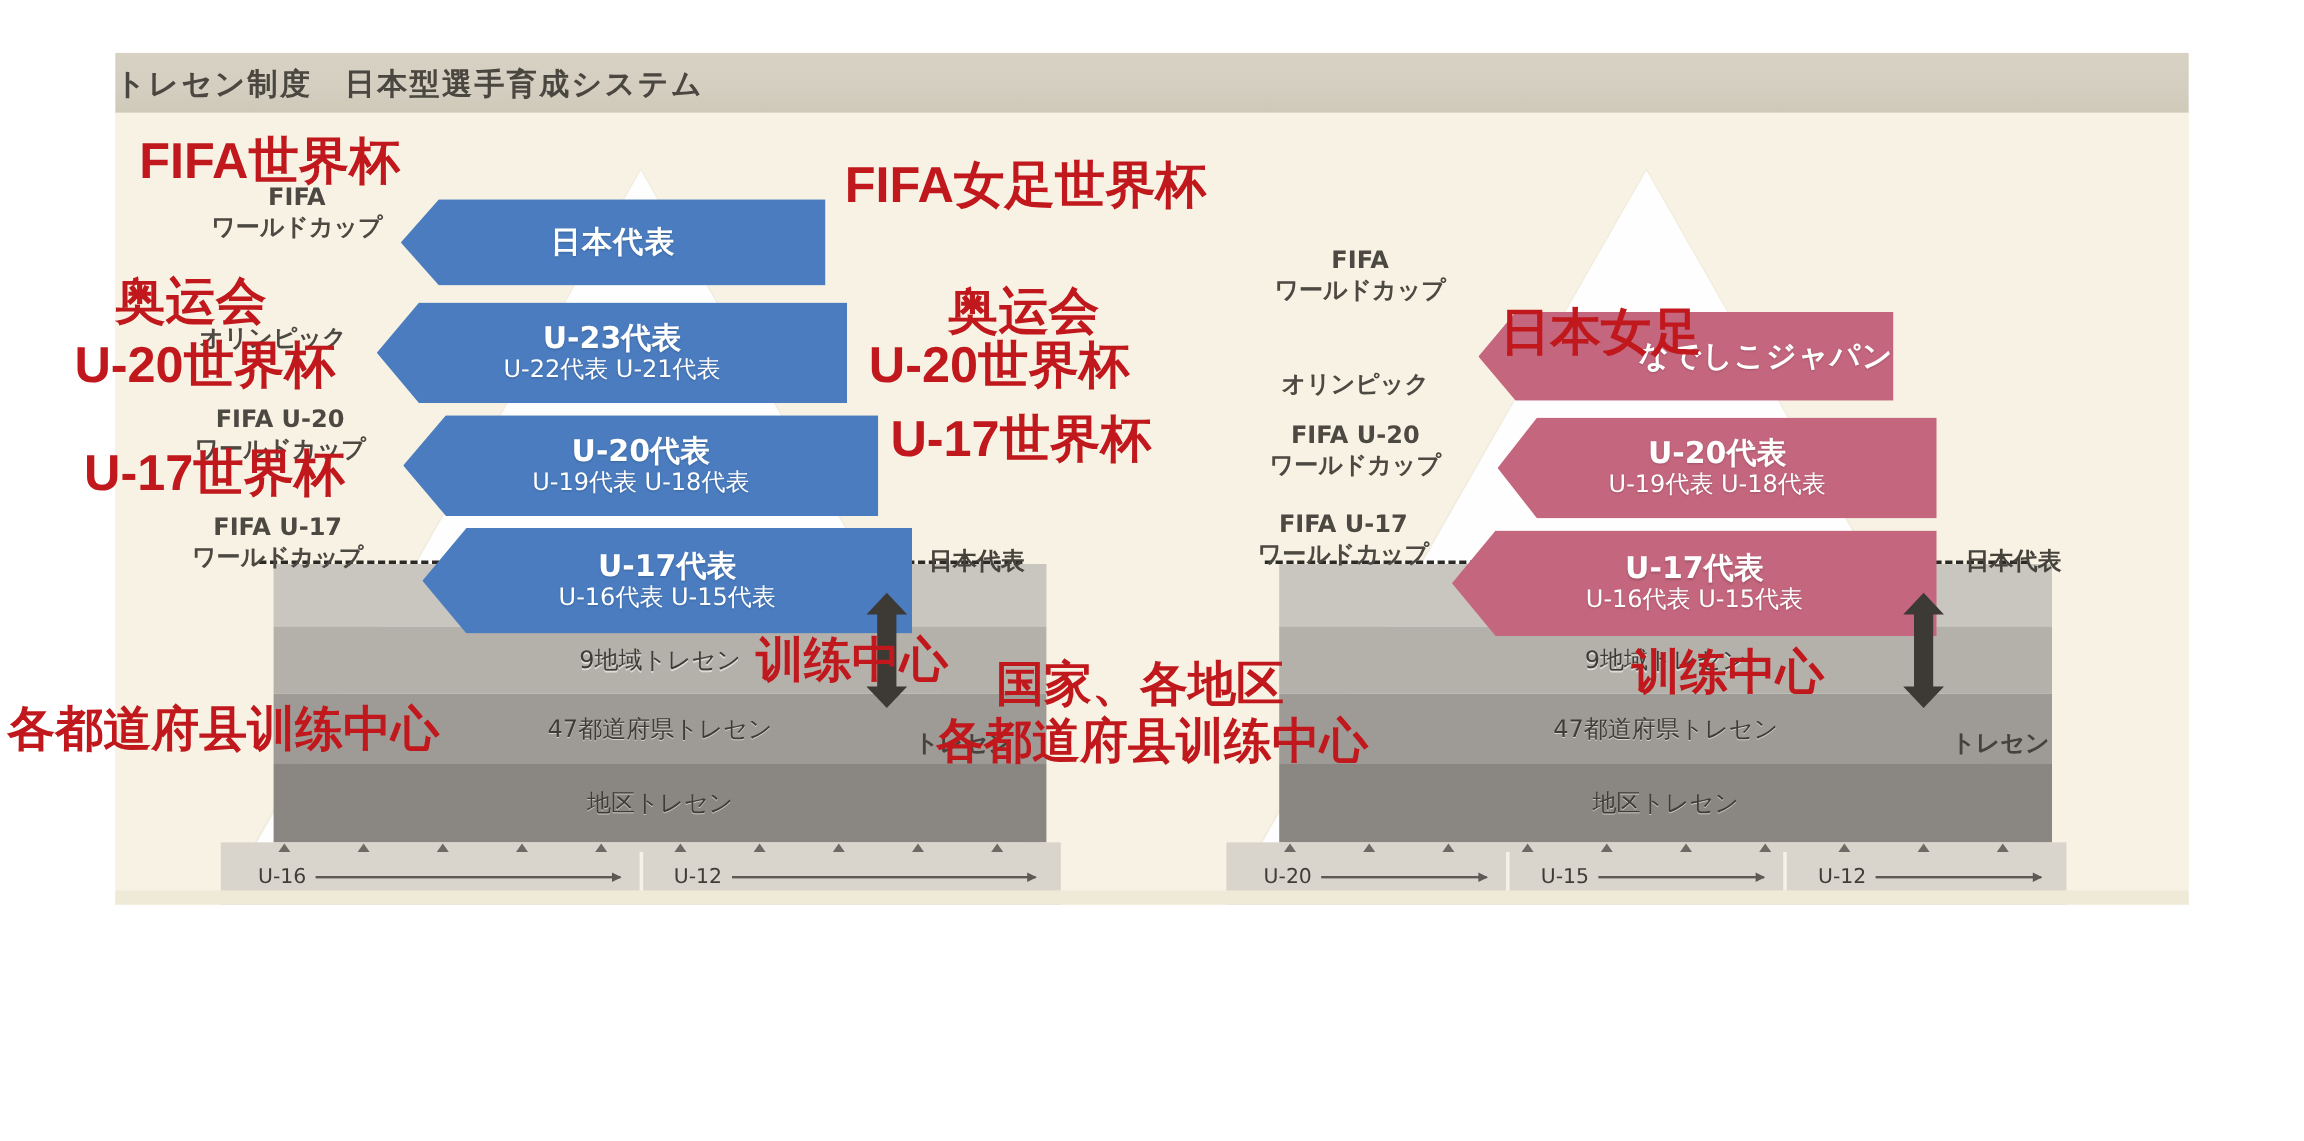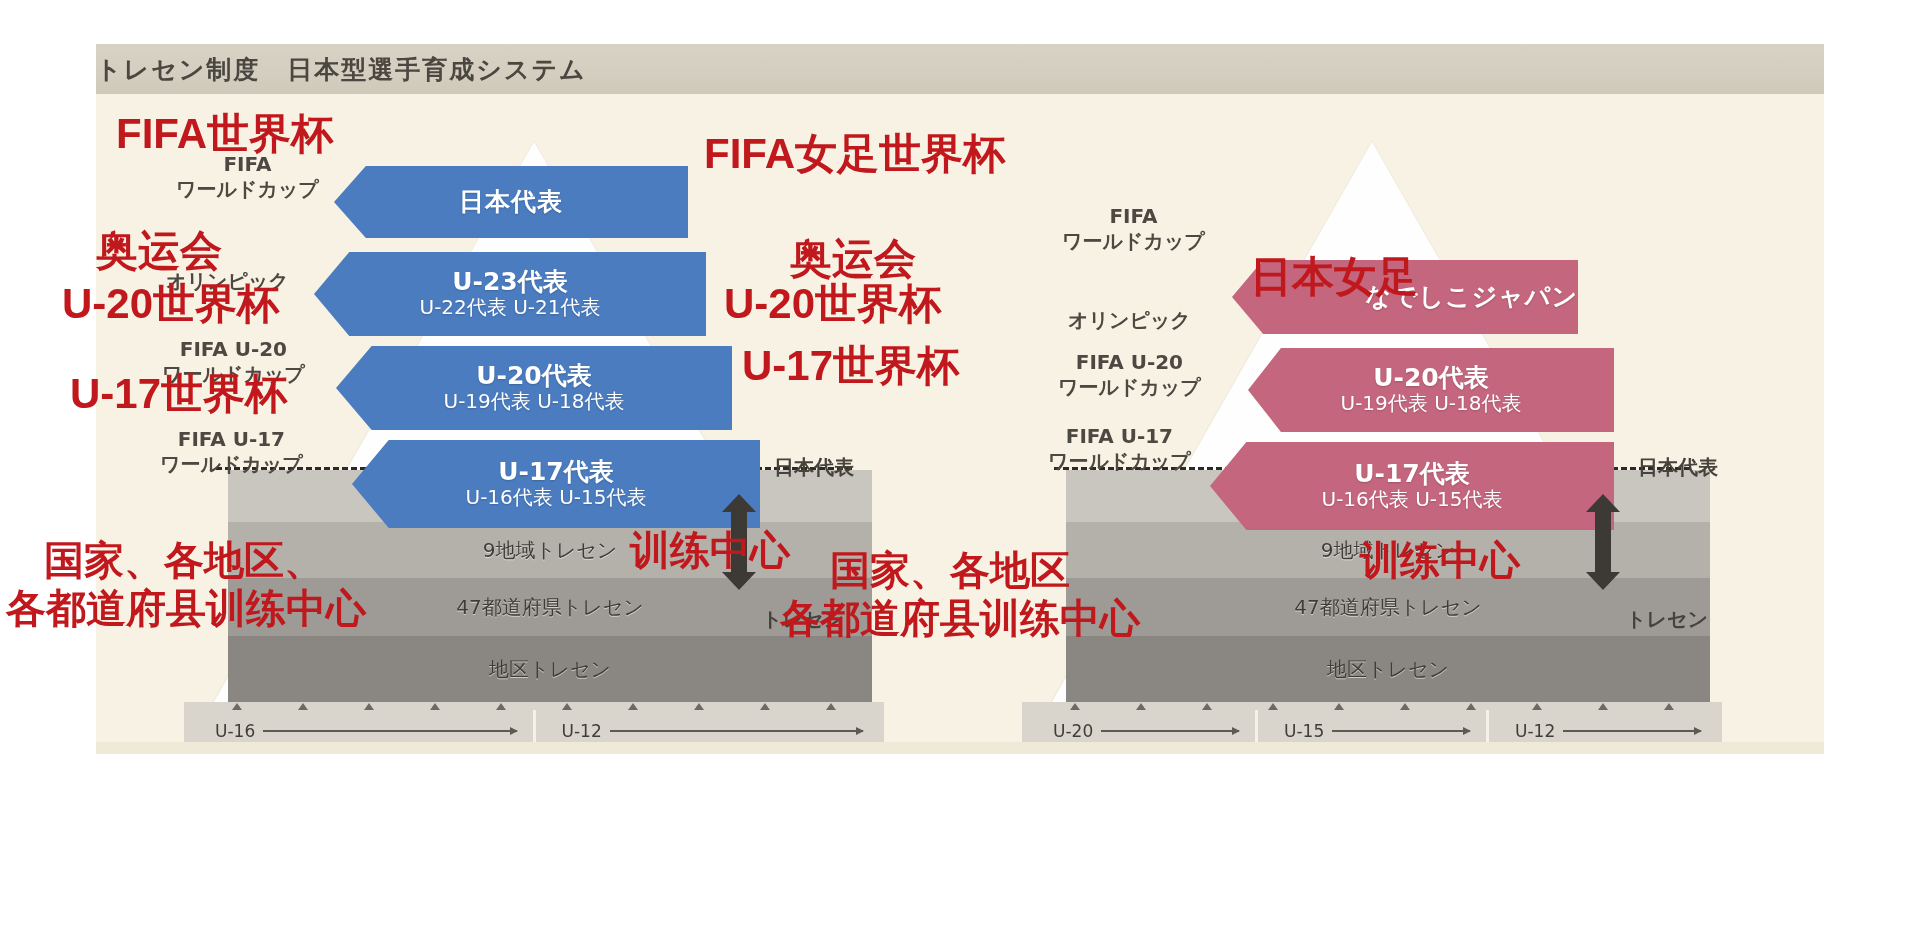--- a/index.html
+++ b/index.html
@@ -352,21 +352,20 @@
 
     </div>
 
     <div class="fig-footline"></div>
   </div>
 
   <div class="anno" style="left:76px;top:113px;font-size:42px;margin-left:40px;">FIFA世界杯</div>
   <div class="anno" style="left:96px;top:230px;font-size:42px;">奥运会</div>
   <div class="anno" style="left:62px;top:283px;font-size:42px;">U-20世界杯</div>
   <div class="anno" style="left:70px;top:373px;font-size:42px;">U-17世界杯</div>
-  <div class="anno" style="left:44px;top:540px;font-size:40px;">国家、各地区、</div>
   <div class="anno" style="left:6px;top:588px;font-size:40px;">各都道府县训练中心</div>
   <div class="anno" style="left:630px;top:530px;font-size:40px;">训练中心</div>
 
   <div class="anno" style="left:704px;top:133px;font-size:42px;">FIFA女足世界杯</div>
   <div class="anno" style="left:790px;top:238px;font-size:42px;">奥运会</div>
   <div class="anno" style="left:724px;top:283px;font-size:42px;">U-20世界杯</div>
   <div class="anno" style="left:742px;top:345px;font-size:42px;">U-17世界杯</div>
   <div class="anno" style="left:1250px;top:256px;font-size:42px;">日本女足</div>
   <div class="anno" style="left:830px;top:550px;font-size:40px;">国家、各地区</div>
   <div class="anno" style="left:780px;top:598px;font-size:40px;">各都道府县训练中心</div>

